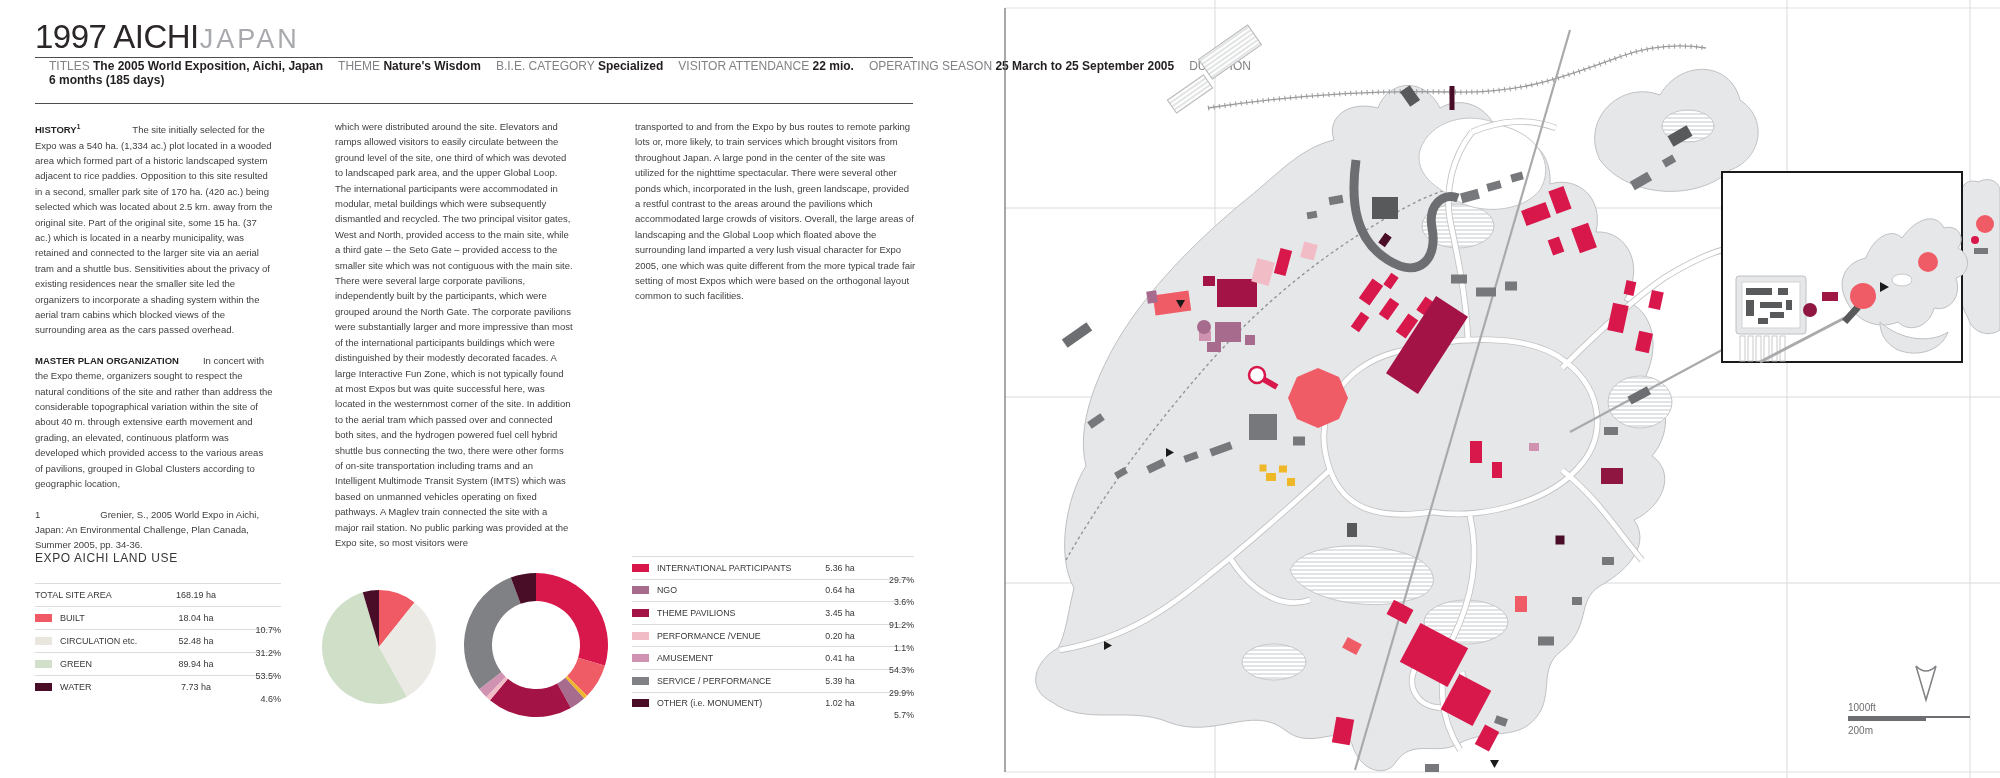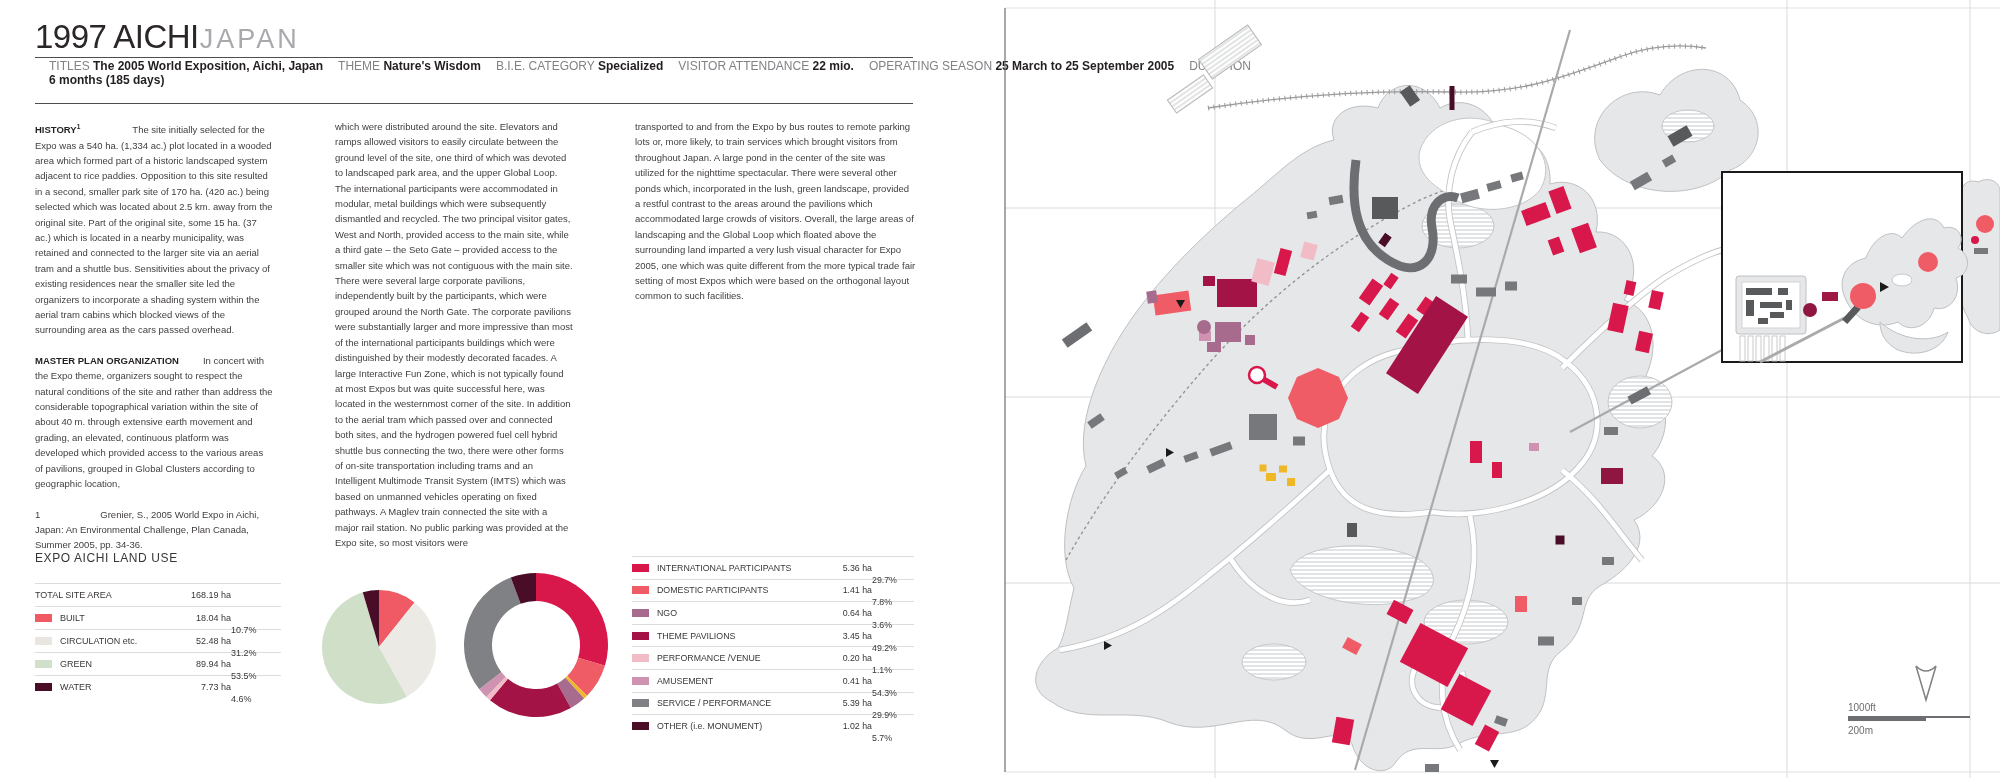--- a/index.html
+++ b/index.html
@@ -23,22 +23,22 @@
   .sp4{display:inline-block;width:60px;}
   sup{font-size:6.5px;}
   
   .lu-title{left:35px;top:551px;font-size:12px;letter-spacing:.6px;color:#3a3637;}
   .lu-table{left:35px;top:583px;width:246px;font-size:9px;color:#3a3637;}
   .bu-table{left:632px;top:556px;width:282px;font-size:8.8px;color:#3a3637;}
   .lu-row{display:flex;align-items:center;height:22px;border-top:1px solid #dcdcdd;}
   .bu-table .lu-row{height:21.6px;}
   .lu-sw{width:17px;height:8px;margin-right:8px;flex:none;}
   .lu-label{flex:1;white-space:nowrap;}
-  .lu-val{width:70px;text-align:right;flex:none;}
-  .lu-pct{width:50px;flex:none;margin-top:24px;}
+  .lu-val{width:70px;text-align:center;flex:none;}
+  .lu-pct{width:50px;text-align:right;flex:none;margin-top:24px;}
   .bu-table .lu-val{width:64px;}
   .bu-table .lu-pct{width:42px;}
   svg text{font-family:"Liberation Sans","DejaVu Sans",sans-serif;}
 </style>
 </head>
 <body>
 
 <div class="abs title">
   <span>1997 AICHI</span><span class="country">JAPAN</span>
 </div>
@@ -99,36 +99,30 @@
   </div>
 
 <div class="abs bu-table" id="building-table">
     <div class="lu-row">
       <span class="lu-sw" style="background: rgb(216, 23, 75);"></span>
       <span class="lu-label">INTERNATIONAL PARTICIPANTS</span>
       <span class="lu-val">5.36 ha</span>
       <span class="lu-pct">29.7%</span>
     </div>
     <div class="lu-row">
-      <span class="lu-sw" style="background: rgb(240, 92, 102);"></span>
-      <span class="lu-label">DOMESTIC PARTICIPANTS</span>
-      <span class="lu-val">1.41 ha</span>
-      <span class="lu-pct">7.8%</span>
-    </div>
-    <div class="lu-row">
       <span class="lu-sw" style="background: rgb(167, 107, 141);"></span>
       <span class="lu-label">NGO</span>
       <span class="lu-val">0.64 ha</span>
       <span class="lu-pct">3.6%</span>
     </div>
     <div class="lu-row">
       <span class="lu-sw" style="background: rgb(163, 19, 69);"></span>
       <span class="lu-label">THEME PAVILIONS</span>
       <span class="lu-val">3.45 ha</span>
-      <span class="lu-pct">49.2%</span>
+      <span class="lu-pct">91.2%</span>
     </div>
     <div class="lu-row">
       <span class="lu-sw" style="background: rgb(242, 188, 198);"></span>
       <span class="lu-label">PERFORMANCE /VENUE</span>
       <span class="lu-val">0.20 ha</span>
       <span class="lu-pct">1.1%</span>
     </div>
     <div class="lu-row">
       <span class="lu-sw" style="background: rgb(207, 147, 177);"></span>
       <span class="lu-label">AMUSEMENT</span>

